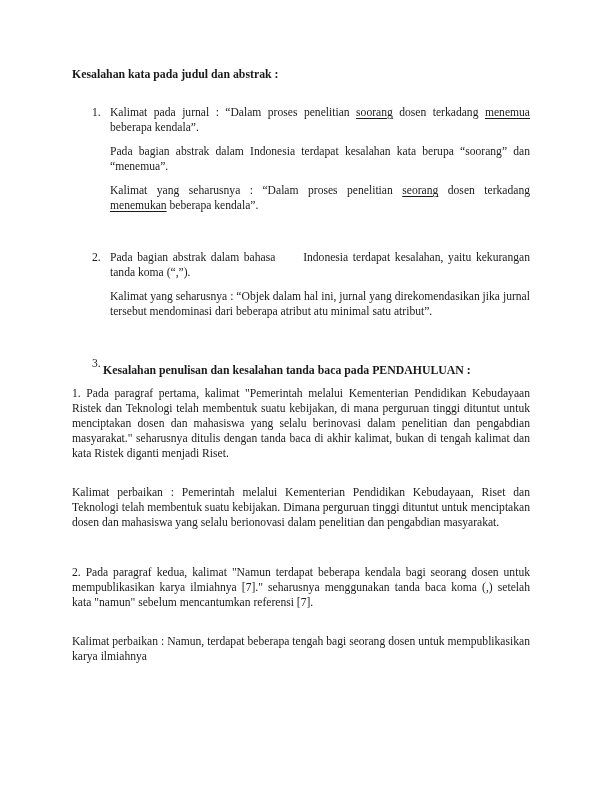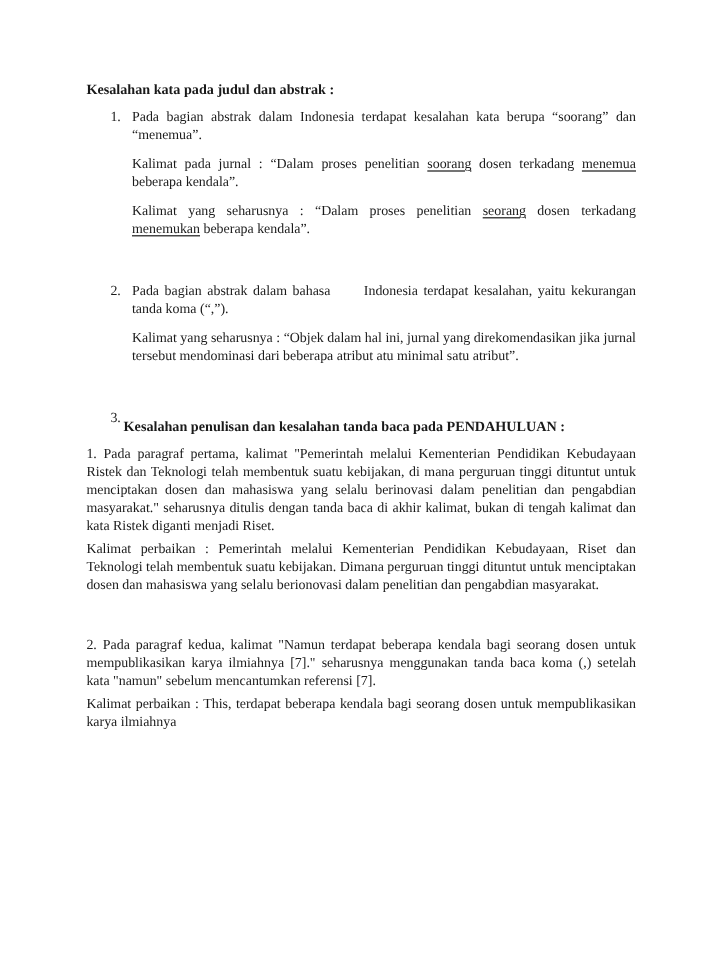--- a/index.html
+++ b/index.html
@@ -1,54 +1,54 @@
 <!DOCTYPE html>
 <html><head>
 <meta charset="utf-8">
 <style>
   html, body { margin: 0; padding: 0; background: #ffffff; }
   body { width: 600px; height: 800px; overflow: hidden; position: relative;
          font-family: "Liberation Serif", "DejaVu Serif", serif; color: #1a1a1a; font-size: 11.6px; line-height: 15px; }
   .page { position: absolute; left: 72px; top: 67px; width: 458px; }
   .heading { font-weight: bold; margin: 0; font-size: 11.8px; }
-  .h1 { margin-bottom: 8px; }
+  .h1 { margin-bottom: 23px; }
   .item { position: relative; padding-left: 38px; }
   .item .num { position: absolute; left: 20px; top: 0; }
   p { margin: 0; text-align: justify; }
   .item p + p { margin-top: 9px; }
   .item + .item { margin-top: 37px; }
   u { text-decoration: underline; text-underline-offset: 2px; }
   .h2 { margin-top: 44px; margin-bottom: 8px; margin-left: 31px; }
-  .para + .para { margin-top: 4px; }
+  .para + .para { margin-top: 24px; }
   .gap { margin-top: 35px !important; }
 </style>
 </head>
 <body>
 
 <div class="page">
 
   <h3 class="heading h1">Kesalahan kata pada judul dan abstrak :</h3>
 
   <div class="item">
     <span class="num">1.</span>
+    <p><span>Kalimat pada jurnal : “Dalam proses penelitian </span><u>soorang</u><span> dosen terkadang </span><u>menemua</u><span> beberapa kendala”.</span></p>
     <p>Pada bagian abstrak dalam Indonesia terdapat kesalahan kata berupa “soorang” dan “menemua”.</p>
-    <p><span>Kalimat pada jurnal : “Dalam proses penelitian </span><u>soorang</u><span> dosen terkadang </span><u>menemua</u><span> beberapa kendala”.</span></p>
     <p><span>Kalimat yang seharusnya : “Dalam proses penelitian </span><u>seorang</u><span> dosen terkadang </span><u>menemukan</u><span> beberapa kendala”.</span></p>
   </div>
 
   <div class="item">
     <span class="num">2.</span>
     <p style="white-space:pre-wrap">Pada bagian abstrak dalam bahasa      Indonesia terdapat kesalahan, yaitu kekurangan tanda koma (“,”).</p>
     <p>Kalimat yang seharusnya : “Objek dalam hal ini, jurnal yang direkomendasikan jika jurnal tersebut mendominasi dari beberapa atribut atu minimal satu atribut”.</p>
   </div>
 
   <div class="item">
     <span class="num">3.</span>
   </div>
 
   <h3 class="heading h2">Kesalahan penulisan dan kesalahan tanda baca pada PENDAHULUAN :</h3>
 
   <p class="para">1. Pada paragraf pertama, kalimat "Pemerintah melalui Kementerian Pendidikan Kebudayaan Ristek dan Teknologi telah membentuk suatu kebijakan, di mana perguruan tinggi dituntut untuk menciptakan dosen dan mahasiswa yang selalu berinovasi dalam penelitian dan pengabdian masyarakat." seharusnya ditulis dengan tanda baca di akhir kalimat, bukan di tengah kalimat dan kata Ristek diganti menjadi Riset.</p>
   <p class="para">Kalimat perbaikan : Pemerintah melalui Kementerian Pendidikan Kebudayaan, Riset dan Teknologi telah membentuk suatu kebijakan. Dimana perguruan tinggi dituntut untuk menciptakan dosen dan mahasiswa yang selalu berionovasi dalam penelitian dan pengabdian masyarakat.</p>
   <p class="para gap">2. Pada paragraf kedua, kalimat "Namun terdapat beberapa kendala bagi seorang dosen untuk mempublikasikan karya ilmiahnya [7]." seharusnya menggunakan tanda baca koma (,) setelah kata "namun" sebelum mencantumkan referensi [7].</p>
-  <p class="para">Kalimat perbaikan : This, terdapat beberapa kendala bagi seorang dosen untuk mempublikasikan karya ilmiahnya</p>
+  <p class="para">Kalimat perbaikan : Namun, terdapat beberapa tengah bagi seorang dosen untuk mempublikasikan karya ilmiahnya</p>
 
 </div>
 
 </body></html>

